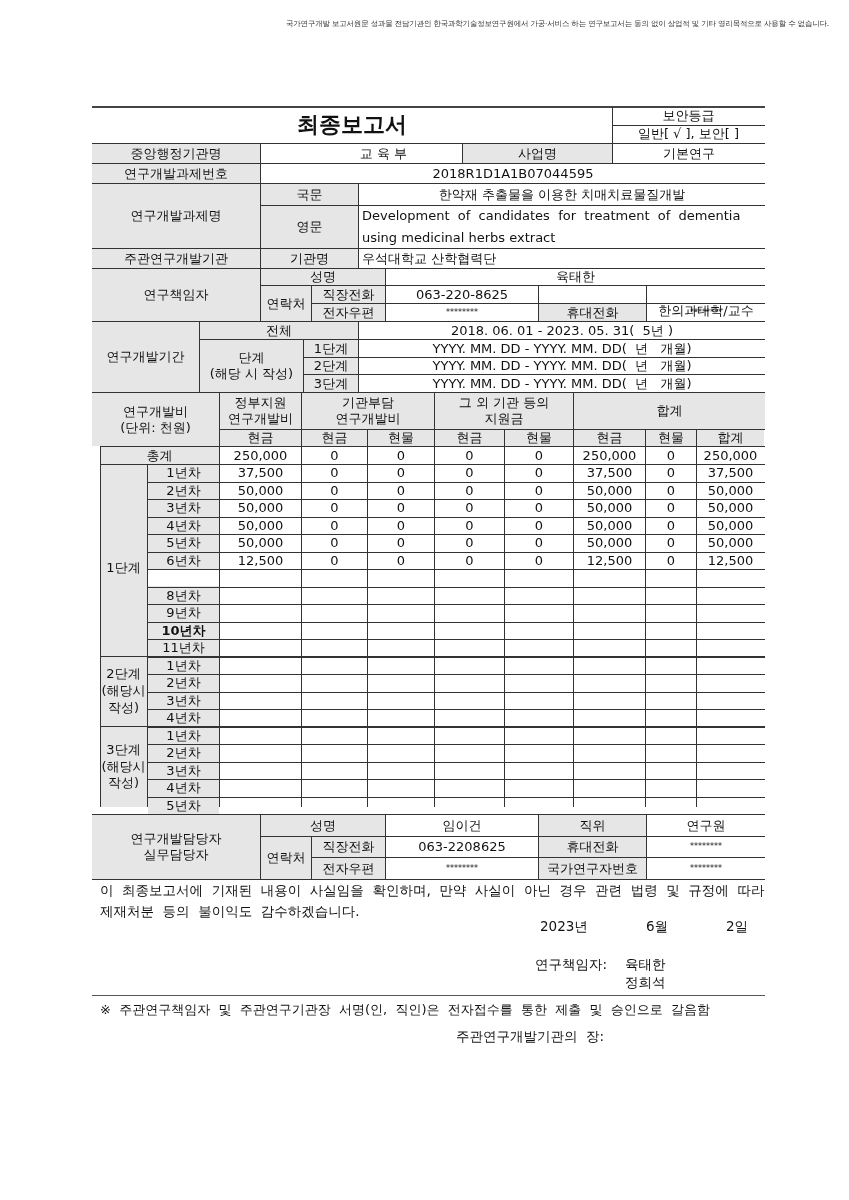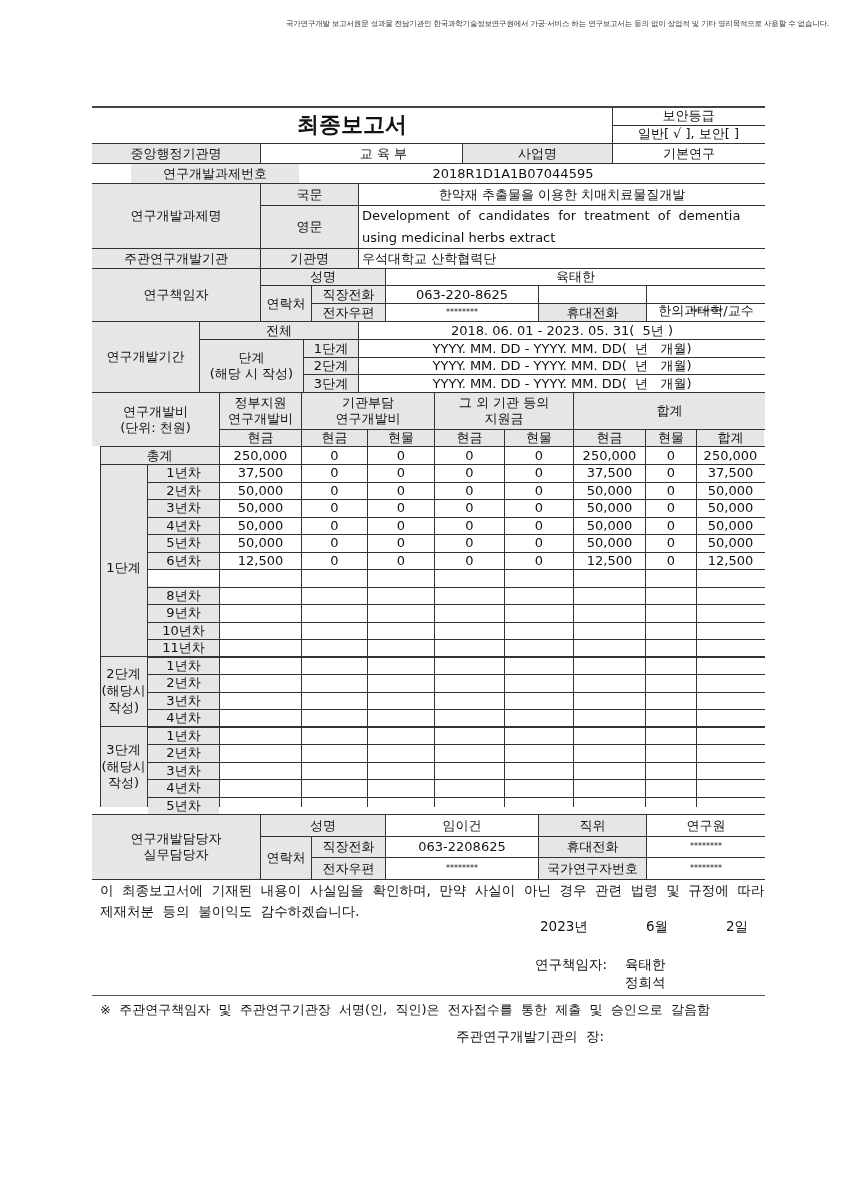--- a/index.html
+++ b/index.html
@@ -39,21 +39,21 @@
 <div class="hl" style="left:92px; top:268px; width:673px;"></div>
 
 <div class="c g" style="left:92px; top:144px; width:168px; height:19px;">중앙행정기관명</div>
 <div class="c" style="left:261px; top:144px; width:201px; height:19px;padding-left:44px;">교 육 부</div>
 <div class="c g" style="left:463px; top:144px; width:149px; height:19px;">사업명</div>
 <div class="c" style="left:613px; top:144px; width:152px; height:19px;">기본연구</div>
 <div class="vl" style="left:260px; top:143px; height:125px;"></div>
 <div class="vl" style="left:462px; top:143px; height:20px;"></div>
 <div class="vl" style="left:612px; top:143px; height:20px;"></div>
 
-<div class="c g" style="left:92px; top:164px; width:168px; height:19px;margin-left:39px;">연구개발과제번호</div>
+<div class="c g" style="left:92px; top:164px; width:168px; height:19px;">연구개발과제번호</div>
 <div class="c" style="left:261px; top:164px; width:504px; height:19px;">2018R1D1A1B07044595</div>
 
 <div class="c g" style="left:92px; top:184px; width:168px; height:64px;">연구개발과제명</div>
 <div class="c g" style="left:261px; top:184px; width:97px; height:21px;">국문</div>
 <div class="c" style="left:359px; top:184px; width:406px; height:21px;">한약재 추출물을 이용한 치매치료물질개발</div>
 <div class="c g" style="left:261px; top:206px; width:97px; height:42px;">영문</div>
 <div class="c left" style="left:359px; top:206px; width:406px; height:20px; white-space:pre;">Development  of  candidates  for  treatment  of  dementia</div>
 <div class="c left" style="left:359px; top:227px; width:406px; height:21px;">using medicinal herbs extract</div>
 <div class="vl" style="left:358px; top:183px; height:85px;"></div>
 
@@ -239,21 +239,21 @@
     <div class="c g" style="left: 148px; top: 605px; width: 71px; height: 16.5px;">9년차</div>
     <div class="c" style="left: 220px; top: 605px; width: 81px; height: 16.5px;"></div>
     <div class="c" style="left: 302px; top: 605px; width: 65px; height: 16.5px;"></div>
     <div class="c" style="left: 368px; top: 605px; width: 66px; height: 16.5px;"></div>
     <div class="c" style="left: 435px; top: 605px; width: 69px; height: 16.5px;"></div>
     <div class="c" style="left: 505px; top: 605px; width: 68px; height: 16.5px;"></div>
     <div class="c" style="left: 574px; top: 605px; width: 71px; height: 16.5px;"></div>
     <div class="c" style="left: 646px; top: 605px; width: 50px; height: 16.5px;"></div>
     <div class="c" style="left: 697px; top: 605px; width: 67px; height: 16.5px;"></div>
     <div class="hl" style="left: 147px; top: 621.5px; width: 618px;"></div>
-    <div class="c g" style="left: 148px; top: 622.5px; width: 71px; height: 16.5px;">10년차</div>
+    <div class="c g" style="left: 148px; top: 622.5px; width: 71px; height: 16.5px; font-weight: bold;">10년차</div>
     <div class="c" style="left: 220px; top: 622.5px; width: 81px; height: 16.5px;"></div>
     <div class="c" style="left: 302px; top: 622.5px; width: 65px; height: 16.5px;"></div>
     <div class="c" style="left: 368px; top: 622.5px; width: 66px; height: 16.5px;"></div>
     <div class="c" style="left: 435px; top: 622.5px; width: 69px; height: 16.5px;"></div>
     <div class="c" style="left: 505px; top: 622.5px; width: 68px; height: 16.5px;"></div>
     <div class="c" style="left: 574px; top: 622.5px; width: 71px; height: 16.5px;"></div>
     <div class="c" style="left: 646px; top: 622.5px; width: 50px; height: 16.5px;"></div>
     <div class="c" style="left: 697px; top: 622.5px; width: 67px; height: 16.5px;"></div>
     <div class="hl" style="left: 147px; top: 639px; width: 618px;"></div>
     <div class="c g" style="left: 148px; top: 640px; width: 71px; height: 16.5px;">11년차</div>

